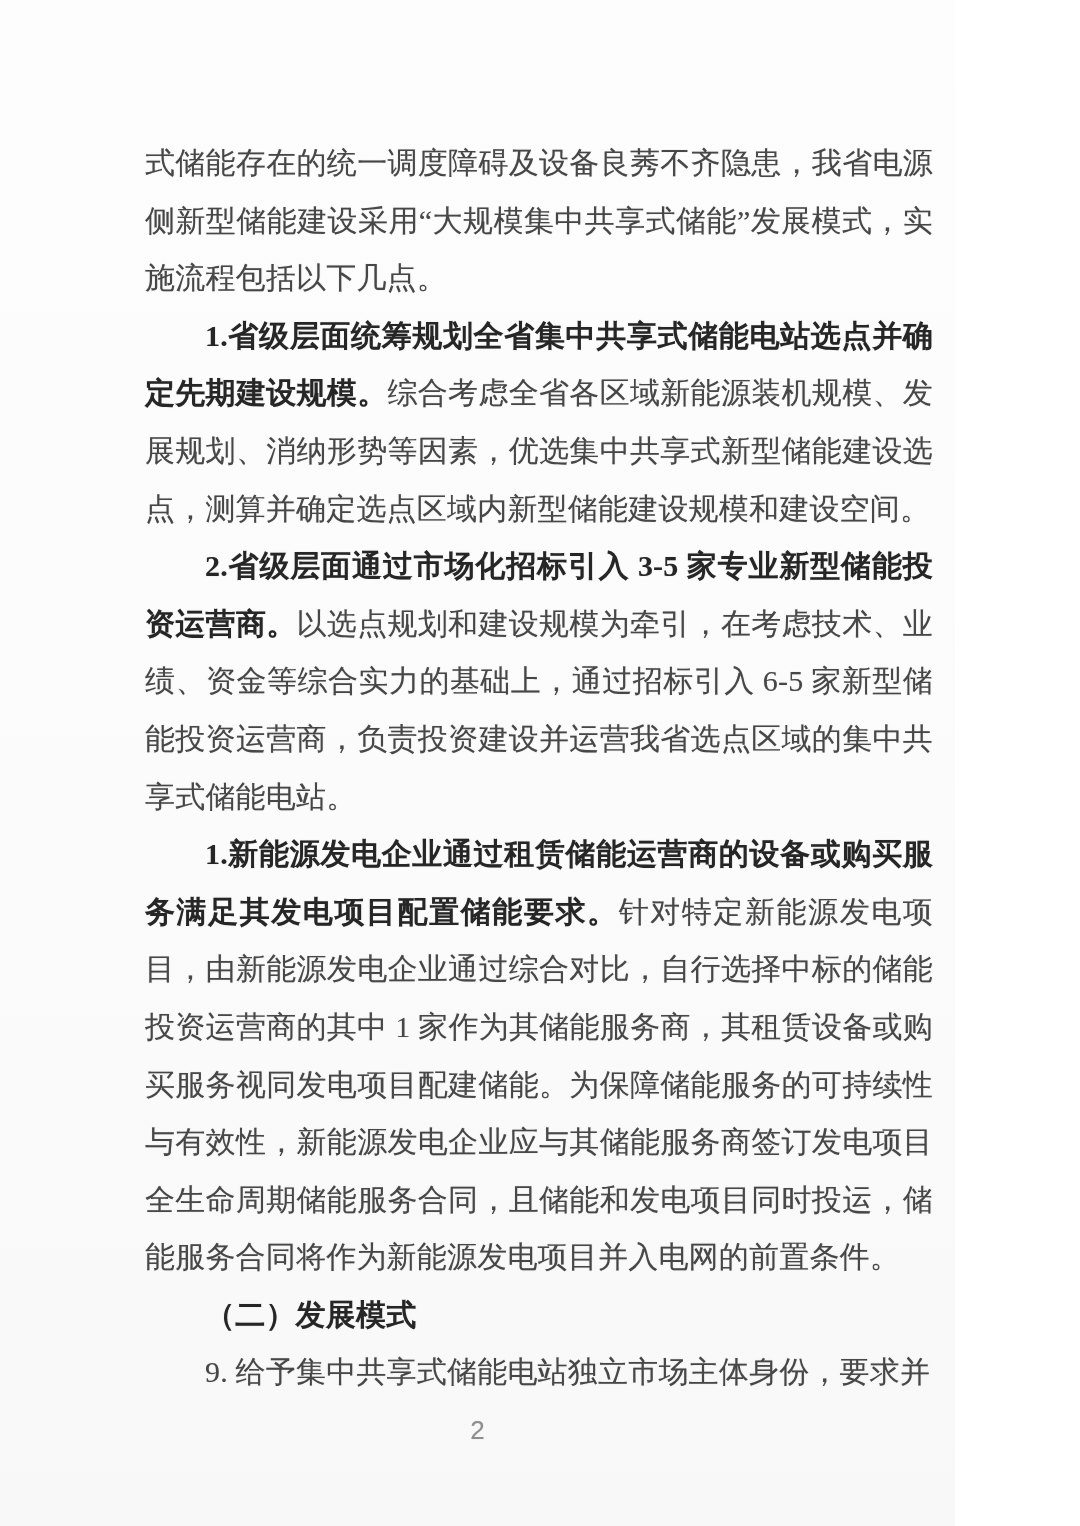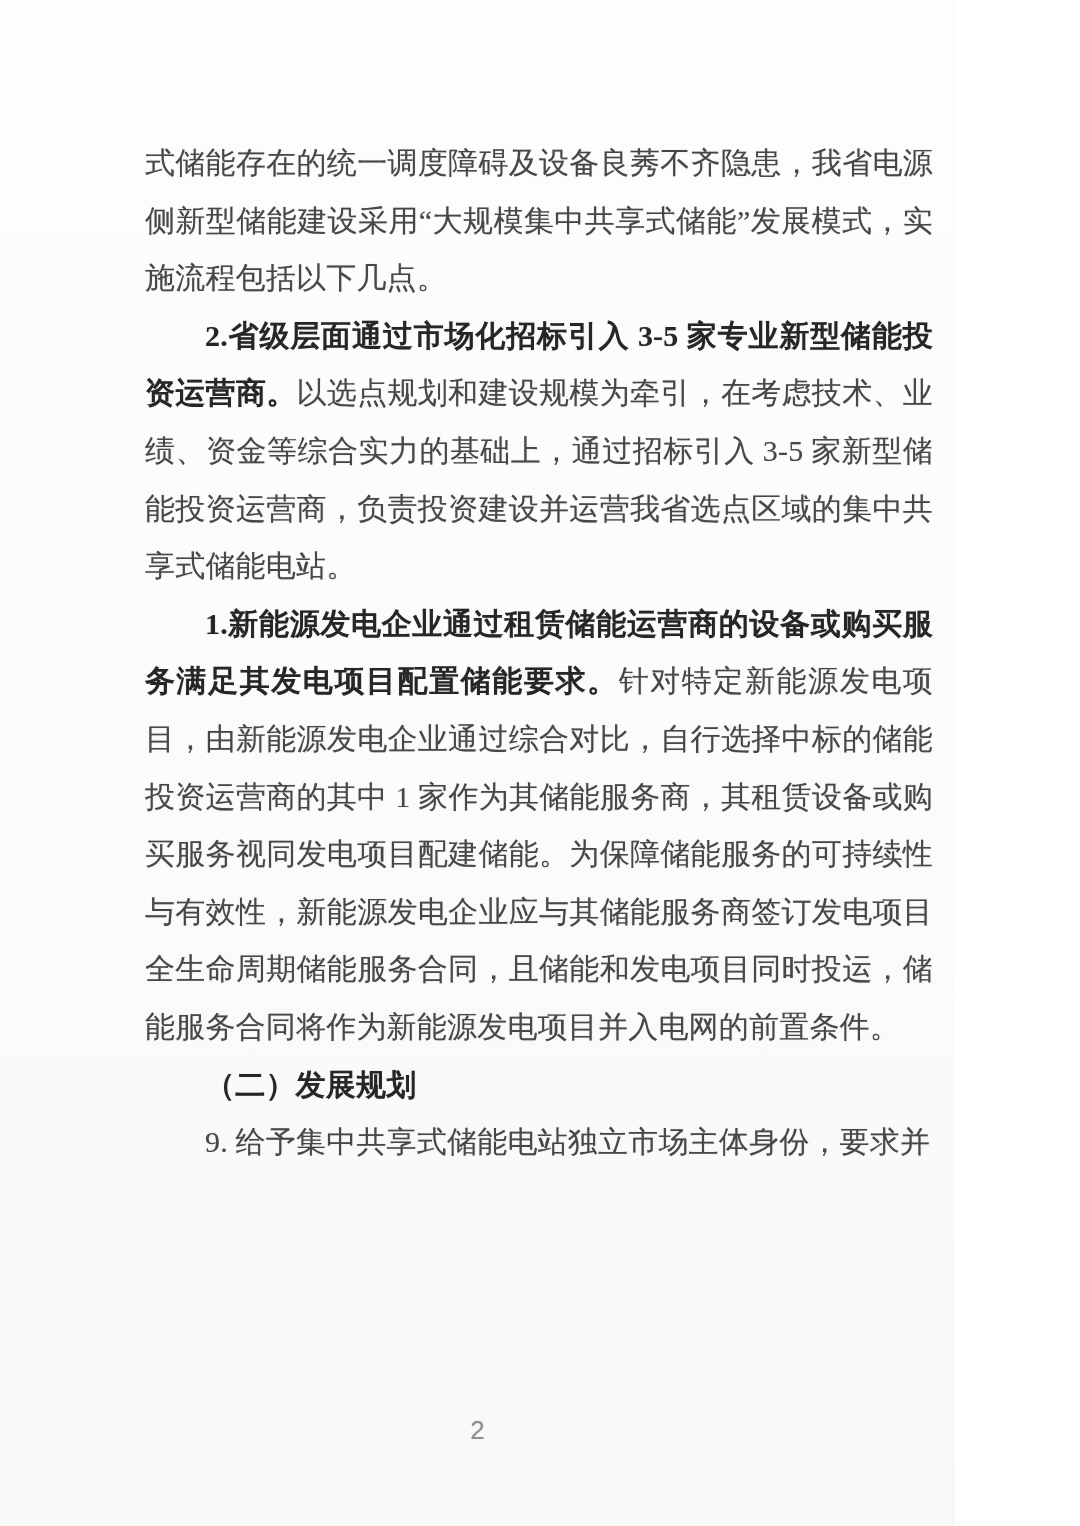--- a/index.html
+++ b/index.html
@@ -55,25 +55,26 @@
   }
 </style>
 </head>
 <body>
 
 <div class="page">
   <div class="content">
 
     <p class="para no-indent"><span class="normal">式储能存在的统一调度障碍及设备良莠不齐隐患，我省电源侧新型储能建设采用“大规模集中共享式储能”发展模式，实施流程包括以下几点。</span></p>
 
+    <p class="para"><span class="lead">1.省级层面统筹规划全省集中共享式储能电站选点并确定先期建设规模。</span><span class="normal">综合考虑全省各区域新能源装机规模、发展规划、消纳形势等因素，优选集中共享式新型储能建设选点，测算并确定选点区域内新型储能建设规模和建设空间。</span></p>
 
-    <p class="para"><span class="lead">2.省级层面通过市场化招标引入 3-5 家专业新型储能投资运营商。</span><span class="normal">以选点规划和建设规模为牵引，在考虑技术、业绩、资金等综合实力的基础上，通过招标引入 3-5 家新型储能投资运营商，负责投资建设并运营我省选点区域的集中共享式储能电站。</span></p>
+    <p class="para"><span class="lead">2.省级层面通过市场化招标引入 3-5 家专业新型储能投资运营商。</span><span class="normal">以选点规划和建设规模为牵引，在考虑技术、业绩、资金等综合实力的基础上，通过招标引入 6-5 家新型储能投资运营商，负责投资建设并运营我省选点区域的集中共享式储能电站。</span></p>
 
     <p class="para"><span class="lead">1.新能源发电企业通过租赁储能运营商的设备或购买服务满足其发电项目配置储能要求。</span><span class="normal">针对特定新能源发电项目，由新能源发电企业通过综合对比，自行选择中标的储能投资运营商的其中 1 家作为其储能服务商，其租赁设备或购买服务视同发电项目配建储能。为保障储能服务的可持续性与有效性，新能源发电企业应与其储能服务商签订发电项目全生命周期储能服务合同，且储能和发电项目同时投运，储能服务合同将作为新能源发电项目并入电网的前置条件。</span></p>
 
-    <p class="para"><span class="lead">（二）发展规划</span></p>
+    <p class="para"><span class="lead">（二）发展模式</span></p>
 
     <p class="para"><span class="normal">9. 给予集中共享式储能电站独立市场主体身份，要求并</span></p>
 
   </div>
 
   <div class="page-number">2</div>
 </div>
 
 </body></html>

